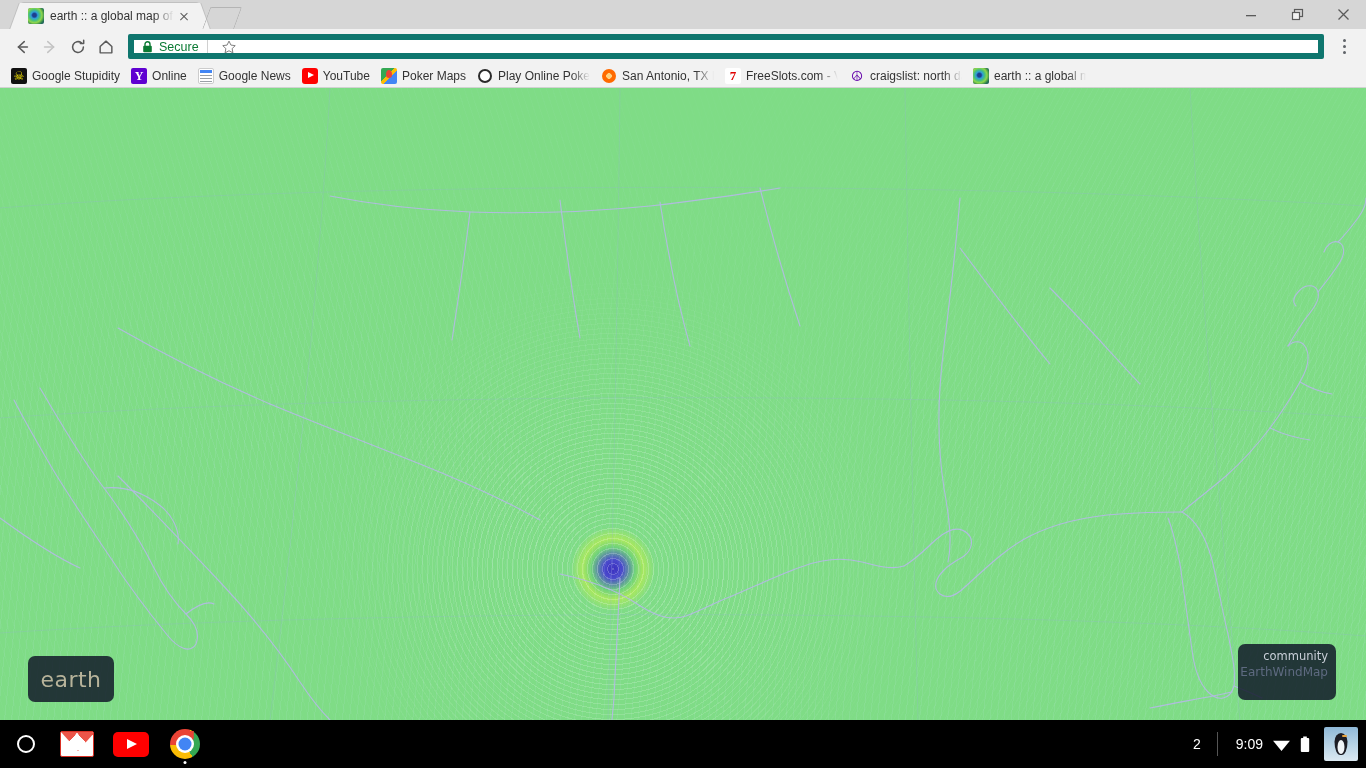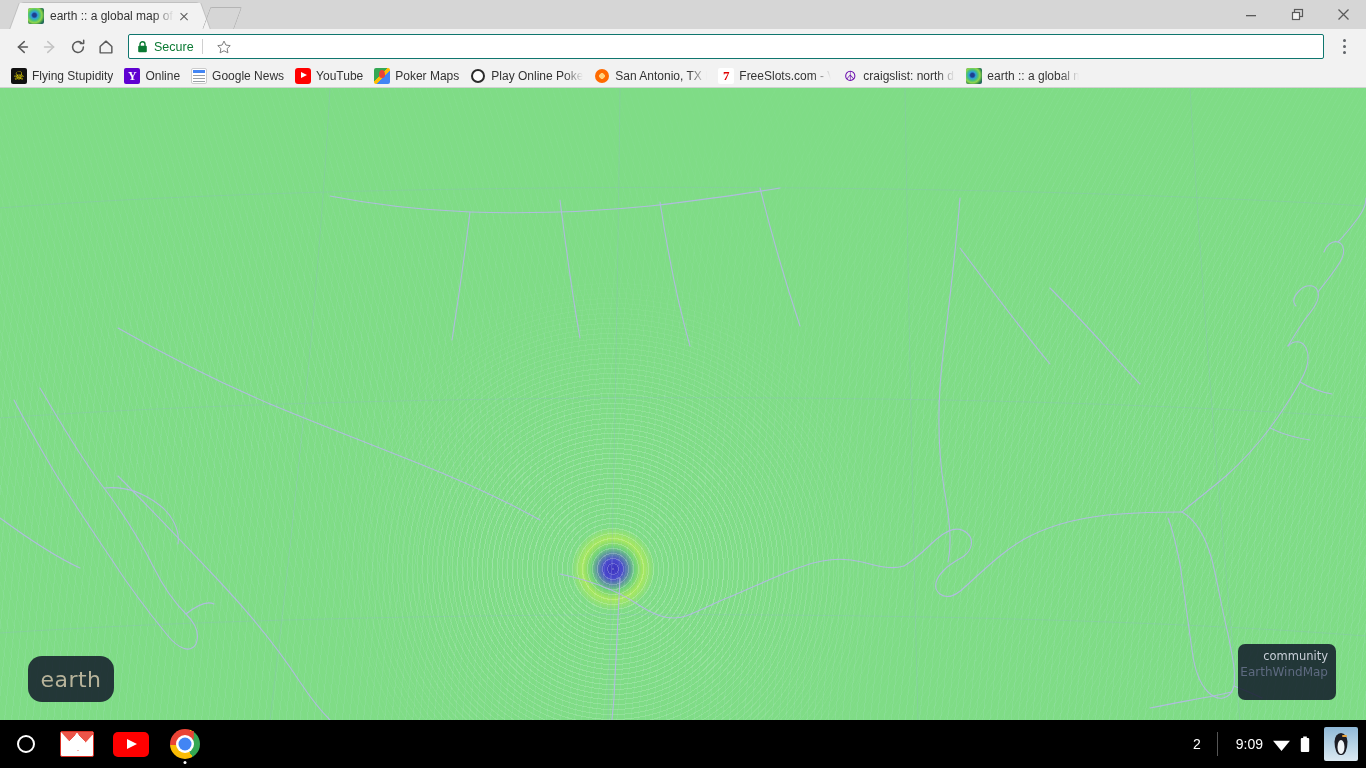--- a/index.html
+++ b/index.html
@@ -111,21 +111,21 @@
   .nav-btn {
     width: 28px; height: 28px; flex: 0 0 28px;
     display: flex; align-items: center; justify-content: center;
     cursor: pointer;
   }
   #omnibox {
     flex: 1 1 auto;
     height: 25px;
     margin: 0 4px 0 8px;
     background: #ffffff;
-    border: 1px solid #0f766e;
+    border: 6px solid #0f766e;
     border-radius: 2px;
     display: flex; align-items: center;
     padding: 0 8px;
     box-sizing: border-box;
     overflow: hidden;
   }
   #lock-icon { flex: 0 0 12px; margin-right: 5px; display:flex; align-items:center; }
   #secure-label {
     font-size: 12.5px; color: #0b7a33;
     flex: 0 0 auto; margin-right: 8px;
@@ -279,21 +279,21 @@
             mask-image: radial-gradient(circle 300px at 613px 481px, #000 6%, rgba(0,0,0,.85) 40%, transparent 100%);
     opacity: .75;
   }
   #coastlines { position: absolute; inset: 0; pointer-events: none; }
 
   
   #earth-panel {
     position: absolute; left: 28px; bottom: 18px;
     width: 86px; height: 46px;
     background: rgba(15,18,38,.82);
-    border-radius: 14px;
+    border-radius: 7px;
     display: flex; align-items: center; justify-content: center;
     cursor: pointer;
   }
   #earth-label {
     font-size: 22px; color: #b7b39a; letter-spacing: .5px;
     font-family: "DejaVu Sans", sans-serif;
   }
 
   
   #community-panel {
@@ -510,21 +510,21 @@
     <div id="menu-btn">
       <i></i>
       <i></i>
       <i></i>
     </div>
   </div>
 
   <div id="bookmarks-bar">
       <div class="bookmark">
         <span class="bk-icon ico-skull">☠</span>
-        <span class="bk-label">Flying Stupidity</span>
+        <span class="bk-label">Google Stupidity</span>
       </div>
       <div class="bookmark">
         <span class="bk-icon ico-yahoo">Y</span>
         <span class="bk-label">Online</span>
       </div>
       <div class="bookmark">
         <span class="bk-icon ico-gnews"></span>
         <span class="bk-label">Google News</span>
       </div>
       <div class="bookmark">

